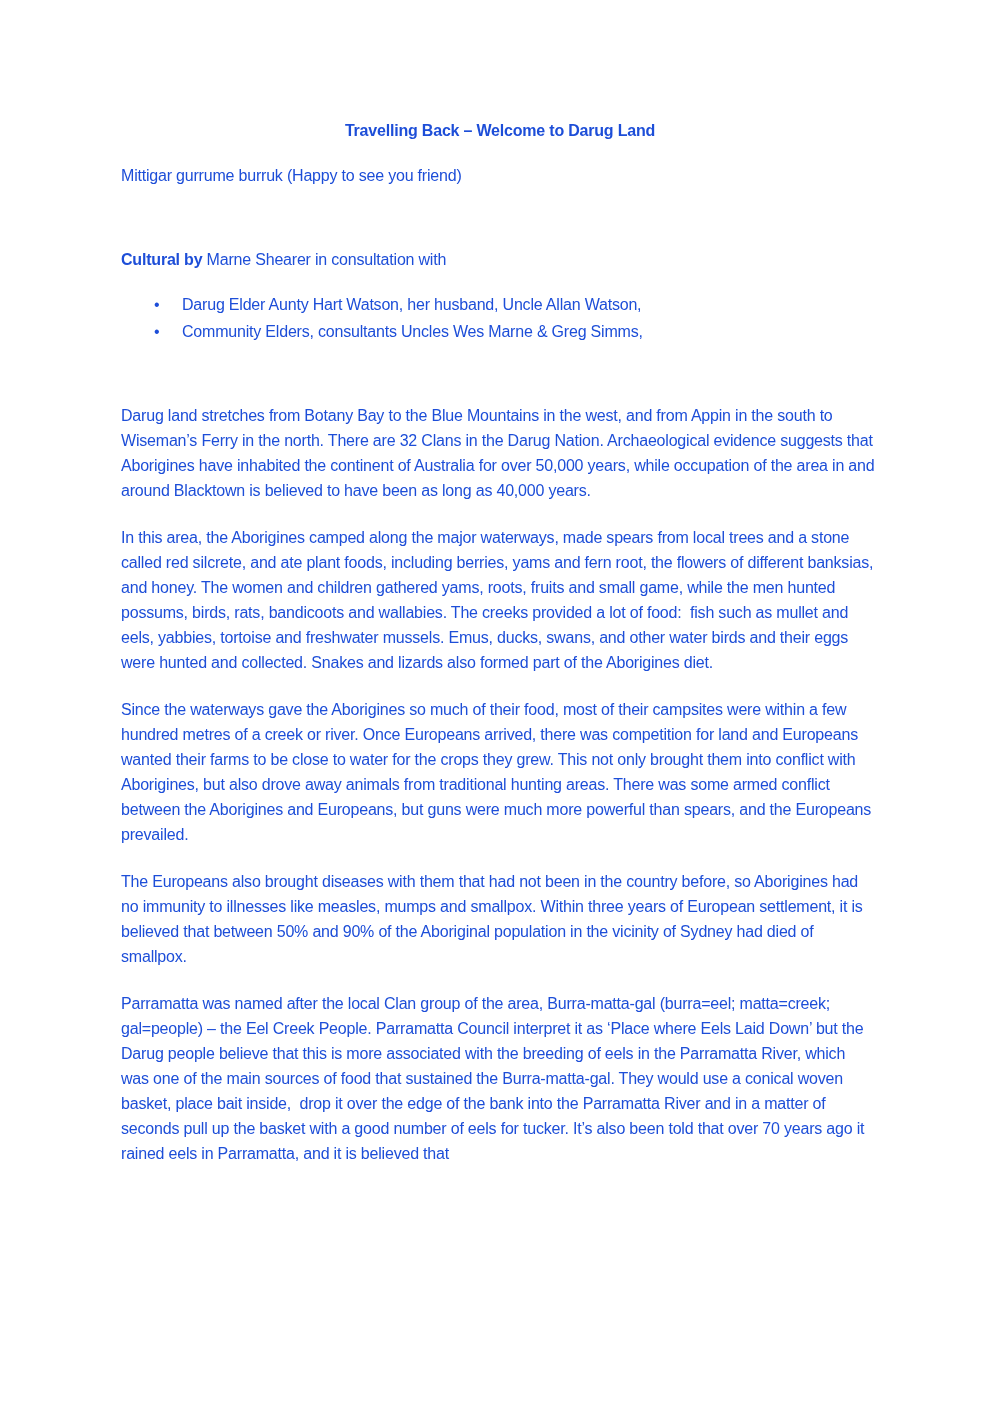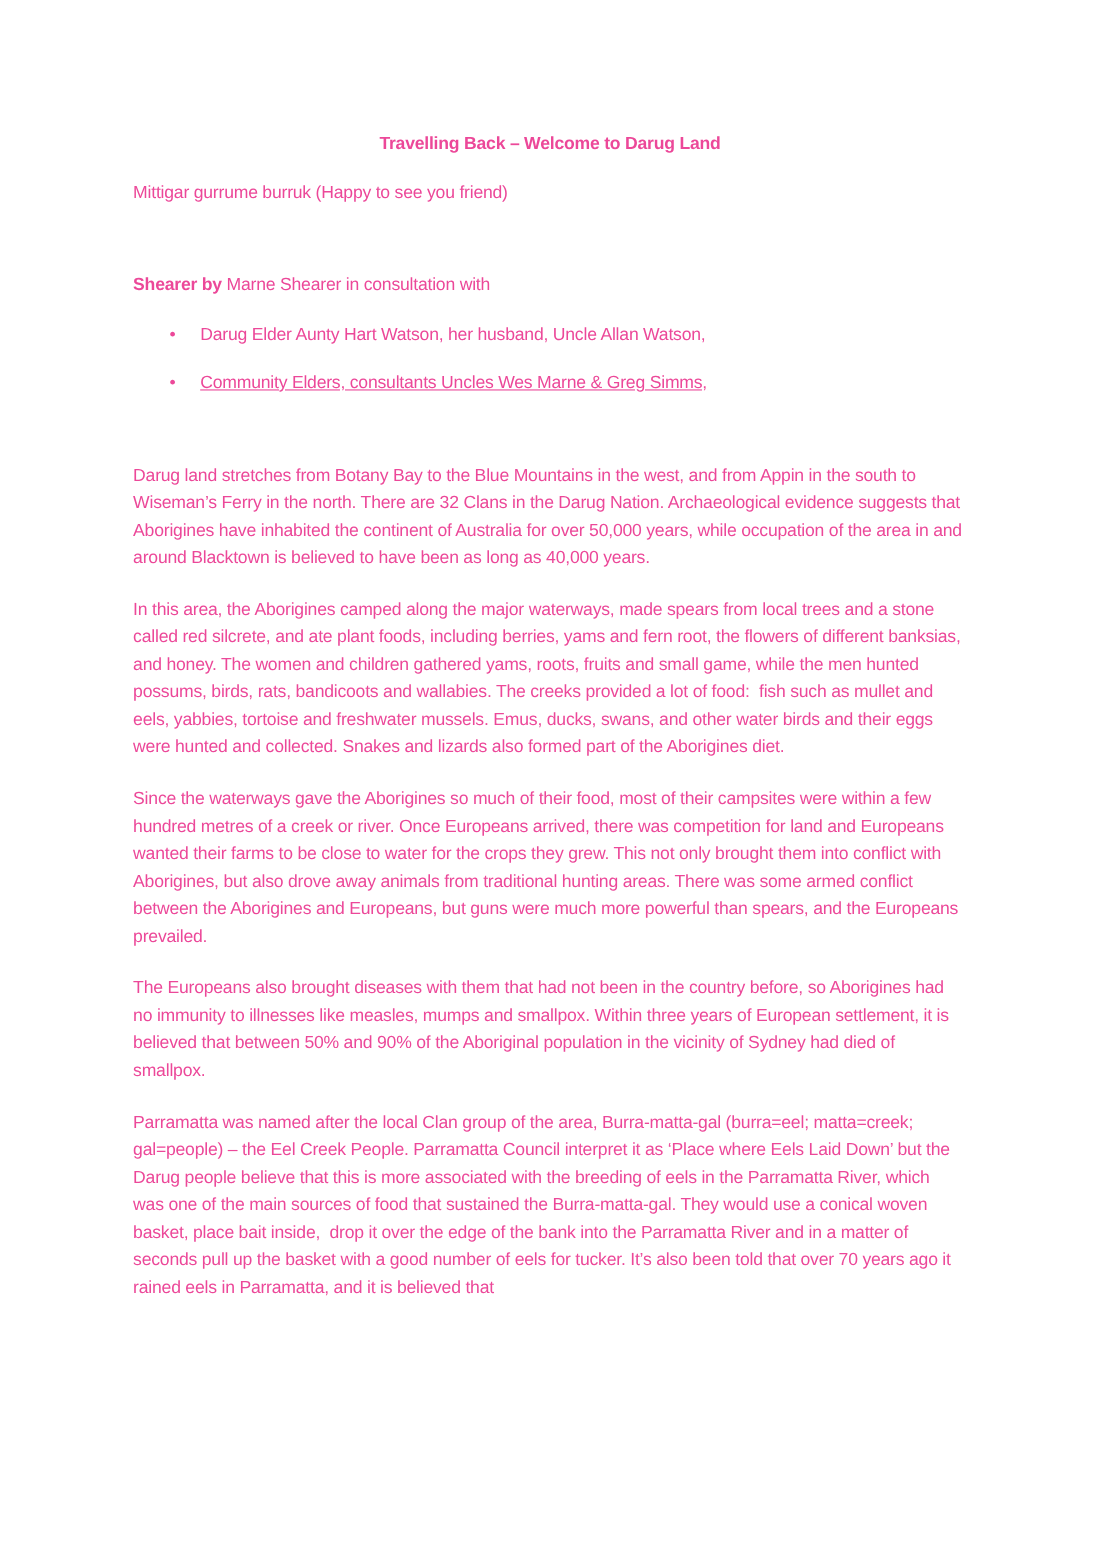--- a/index.html
+++ b/index.html
@@ -12,21 +12,21 @@
     width: 1000px;
     height: 1414px;
     margin: 0 auto;
     background: #ffffff;
     box-sizing: border-box;
     padding: 118px 121px 0 121px;
     font-family: "Liberation Sans", sans-serif;
     font-size: 16px;
     letter-spacing: -0.2px;
     line-height: 25px;
-    color: #ec4899;
+    color: #1d4ed8;
     overflow: hidden;
   }
   .doc-title {
     margin: 0 0 20px 0;
     font-size: 16px;
     font-weight: bold;
     text-align: center;
     white-space: pre-wrap;
   }
   .doc-subtitle {
@@ -45,22 +45,21 @@
     list-style: none;
     margin: 0 0 59px 0;
     padding: 0;
   }
   ul.bullet-list li {
     position: relative;
     padding-left: 61px;
     white-space: pre-wrap;
   }
   ul.bullet-list li + li {
-    margin-top: 19px;
-    text-decoration: underline;
+    margin-top: 2px;
   }
   ul.bullet-list li::before {
     content: "\2022";
     position: absolute;
     left: 33px;
     top: 0;
     font-size: 16px;
   }
   .body-paragraphs p {
     margin: 0 4px 22px 0;
@@ -69,21 +68,21 @@
 </style>
 </head>
 <body>
 
 <div class="page">
 
   <h1 class="doc-title">Travelling Back – Welcome to Darug Land</h1>
 
   <p class="doc-subtitle">Mittigar gurrume burruk (Happy to see you friend)</p>
 
-  <p class="byline"><strong>Shearer by</strong><span> Marne Shearer in consultation with</span></p>
+  <p class="byline"><strong>Cultural by</strong><span> Marne Shearer in consultation with</span></p>
 
   <ul class="bullet-list">
     <li>Darug Elder Aunty Hart Watson, her husband, Uncle Allan Watson,</li>
     <li>Community Elders, consultants Uncles Wes Marne &amp; Greg Simms,</li>
   </ul>
 
   <div class="body-paragraphs">
     <p>Darug land stretches from Botany Bay to the Blue Mountains in the west, and from Appin in the south to Wiseman’s Ferry in the north. There are 32 Clans in the Darug Nation. Archaeological evidence suggests that Aborigines have inhabited the continent of Australia for over 50,000 years, while occupation of the area in and around Blacktown is believed to have been as long as 40,000 years.</p>
     <p>In this area, the Aborigines camped along the major waterways, made spears from local trees and a stone called red silcrete, and ate plant foods, including berries, yams and fern root, the flowers of different banksias, and honey. The women and children gathered yams, roots, fruits and small game, while the men hunted possums, birds, rats, bandicoots and wallabies. The creeks provided a lot of food:  fish such as mullet and eels, yabbies, tortoise and freshwater mussels. Emus, ducks, swans, and other water birds and their eggs were hunted and collected. Snakes and lizards also formed part of the Aborigines diet.</p>
     <p>Since the waterways gave the Aborigines so much of their food, most of their campsites were within a few hundred metres of a creek or river. Once Europeans arrived, there was competition for land and Europeans wanted their farms to be close to water for the crops they grew. This not only brought them into conflict with Aborigines, but also drove away animals from traditional hunting areas. There was some armed conflict between the Aborigines and Europeans, but guns were much more powerful than spears, and the Europeans prevailed.</p>

